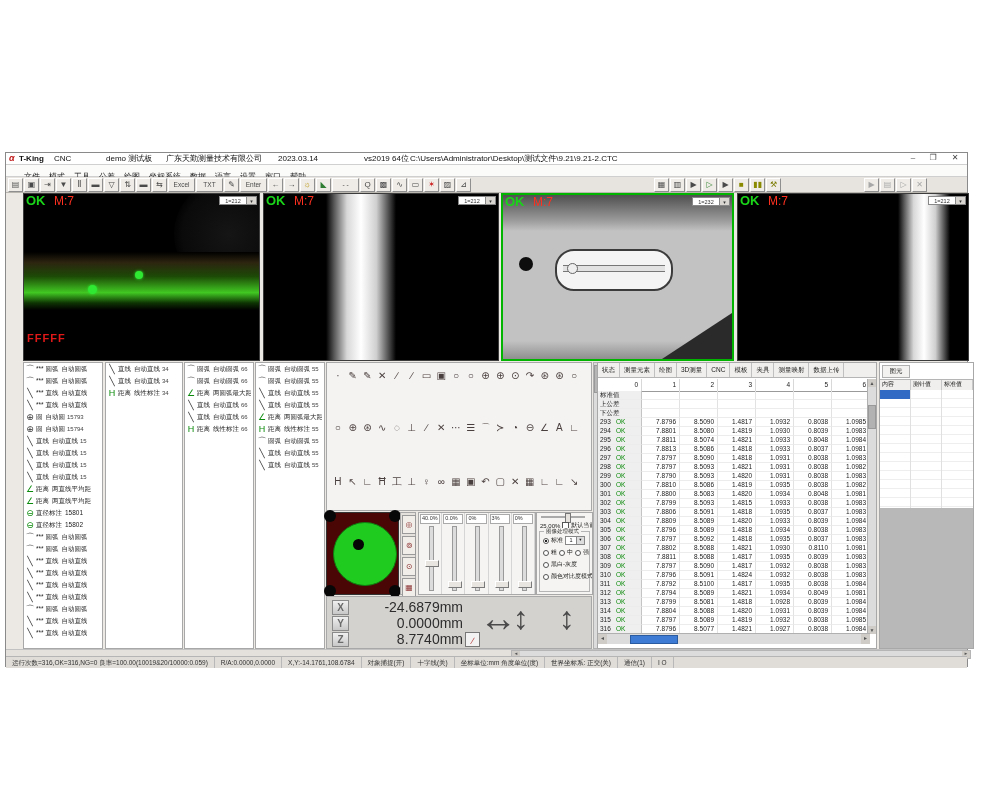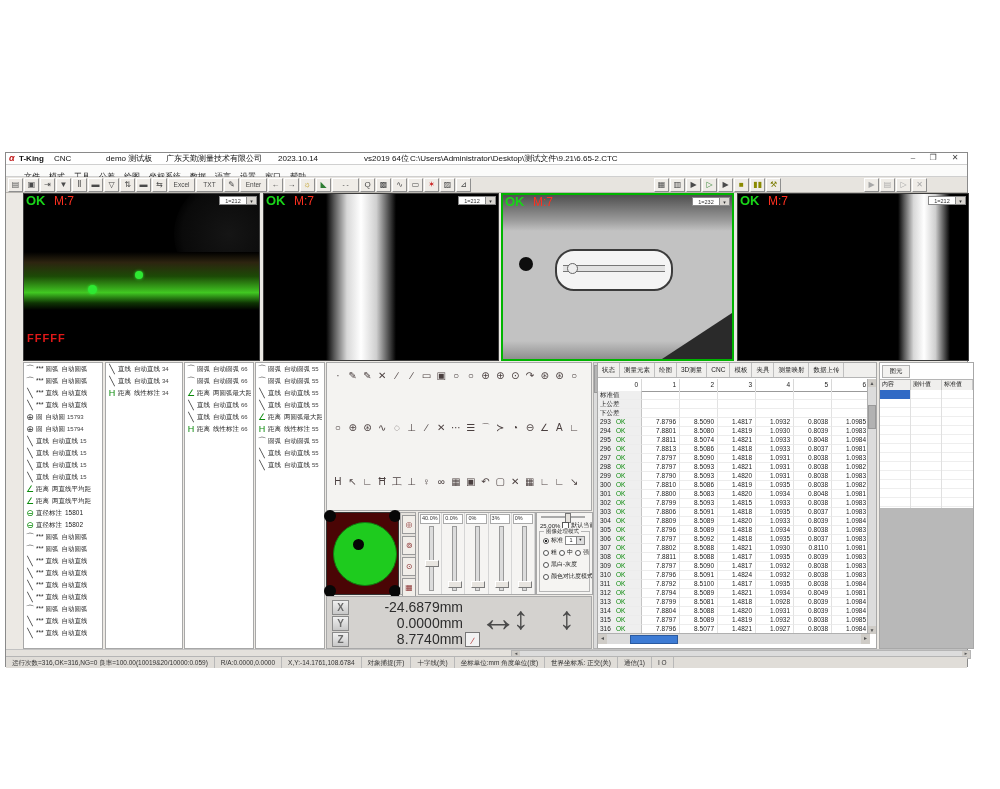--- a/index.html
+++ b/index.html
@@ -169,23 +169,23 @@
 
 <div class="canvas">
  <div class="app abs">
 
   <div class="abs titlebar">
     <span class="tb-t logo" style="left:3px">α</span>
     <span class="tb-t" style="left:13px;font-weight:bold">T-King</span>
     <span class="tb-t" style="left:48px">CNC</span>
     <span class="tb-t" style="left:100px">demo 测试板</span>
     <span class="tb-t" style="left:160px">广东天勤测量技术有限公司</span>
-    <span class="tb-t" style="left:272px">2023.10.14</span>
+    <span class="tb-t" style="left:272px">2023.03.14</span>
     <span class="tb-t" style="left:358px">vs2019 64位</span>
-    <span class="tb-t" style="left:404px">C:\Users\Administrator\Desktop\测试文件\9.21\6.65-2.CTC</span>
+    <span class="tb-t" style="left:404px">C:\Users\Administrator\Desktop\测试文件\9.21\9.21-2.CTC</span>
     <span class="winbtn" style="right:46px">–</span>
     <span class="winbtn" style="right:26px">❐</span>
     <span class="winbtn" style="right:4px">✕</span>
   </div>
 
   <div class="abs menubar">
     
   <span class="menu-item">文件</span><span class="menu-item">模式</span><span class="menu-item">工具</span><span class="menu-item">公差</span><span class="menu-item">绘图</span><span class="menu-item">坐标系统</span><span class="menu-item">数据</span><span class="menu-item">语言</span><span class="menu-item">设置</span><span class="menu-item">窗口</span><span class="menu-item">帮助</span></div>
 
   <div class="abs toolbar">

